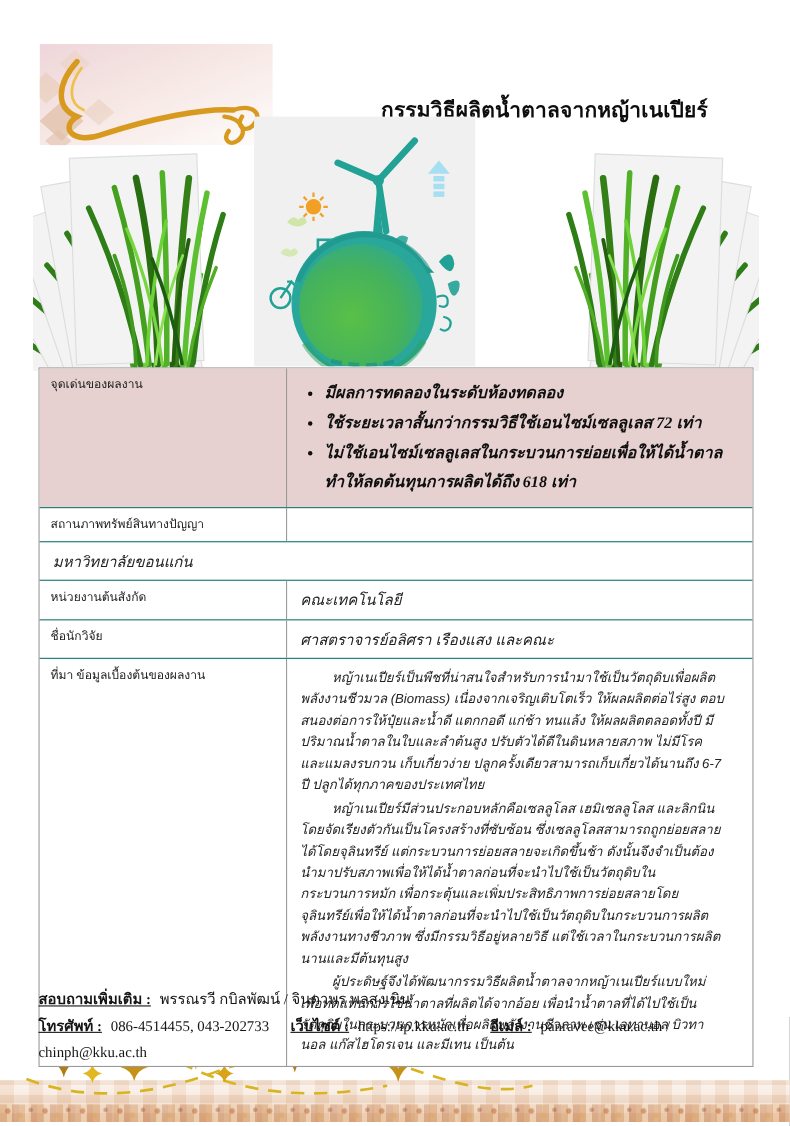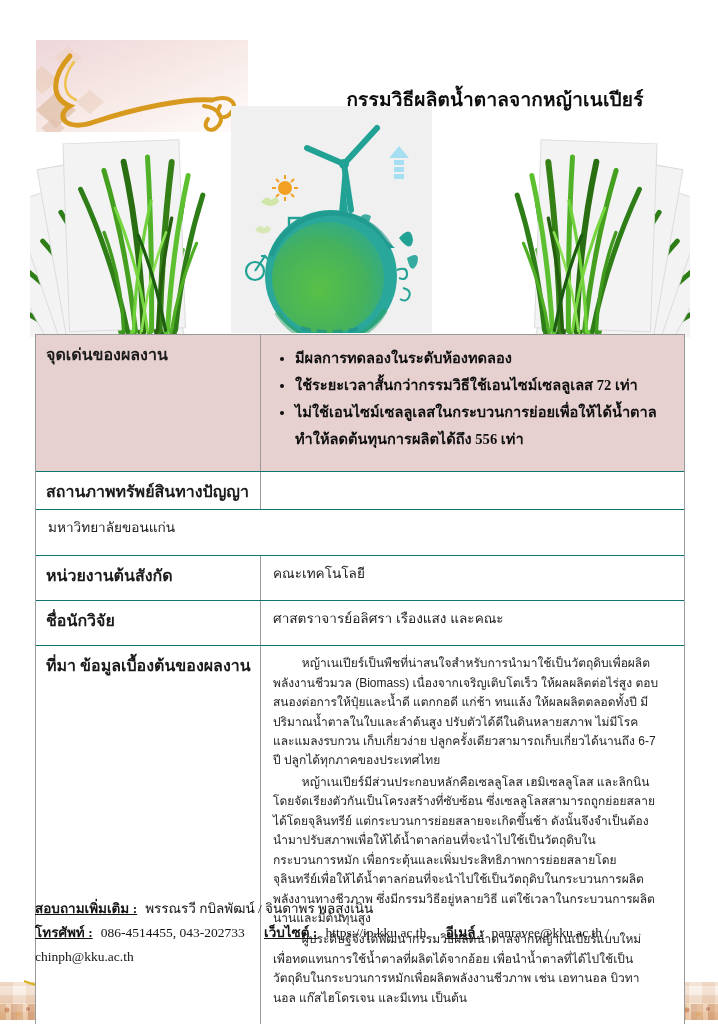--- a/index.html
+++ b/index.html
@@ -27,26 +27,26 @@
     position:absolute;left:35px;top:334px;width:648px;
     border:1px solid #9a9a9a;border-bottom:1px solid #9a9a9a;
     background:#fff;z-index:4;
   }
   .trow{display:flex;border-top:1px solid #0f766e;}
   .trow:first-child{border-top:none;}
   .trow.pink{background:#e6d1d0;}
   .tlabel{
     width:206px;flex:0 0 206px;padding:8px 8px 6px 10px;
     border-right:1px solid #9a9a9a;
-    font-weight:700;font-size:16px;line-height:1.45;
+    font-weight:400;font-size:11px;line-height:1.45;
   }
   .tvalue{
-    flex:1;padding:8px 10px 16px 12px;
+    flex:1;padding:8px 10px 6px 12px;
     font-family:"Liberation Sans","DejaVu Sans",sans-serif;
-    font-size:13.6px;line-height:1.5;color:#222;
+    font-size:13.6px;line-height:1.5;color:#222;font-style:italic;
   }
   .tvalue.serifish{font-family:"Liberation Serif","DejaVu Serif",serif;font-size:14.5px;}
   .bullets{margin:0;padding:2px 6px 2px 22px;}
   .bullets li{
     font-weight:700;font-size:14.6px;line-height:1.85;color:#0f0f0f;
     font-family:"Liberation Serif","DejaVu Serif",serif;
   }
   .para p{
     margin:0 16px 2px 0;text-indent:2.4em;font-size:12px;line-height:1.62;
   }
@@ -261,21 +261,21 @@
   </svg>
 
   <div class="info-table">
 
     <div class="trow pink">
       <div class="tlabel">จุดเด่นของผลงาน</div>
       <div class="tvalue serifish">
         <ul class="bullets">
           <li>มีผลการทดลองในระดับห้องทดลอง</li>
           <li>ใช้ระยะเวลาสั้นกว่ากรรมวิธีใช้เอนไซม์เซลลูเลส 72 เท่า</li>
-          <li>ไม่ใช้เอนไซม์เซลลูเลสในกระบวนการย่อยเพื่อให้ได้น้ำตาล ทำให้ลดต้นทุนการผลิตได้ถึง 556 เท่า</li>
+          <li>ไม่ใช้เอนไซม์เซลลูเลสในกระบวนการย่อยเพื่อให้ได้น้ำตาล ทำให้ลดต้นทุนการผลิตได้ถึง 618 เท่า</li>
         </ul>
       </div>
     </div>
 
     <div class="trow">
       <div class="tlabel">สถานภาพทรัพย์สินทางปัญญา</div>
     </div>
 
     <div class="trow">
       <div class="tvalue">มหาวิทยาลัยขอนแก่น</div>

